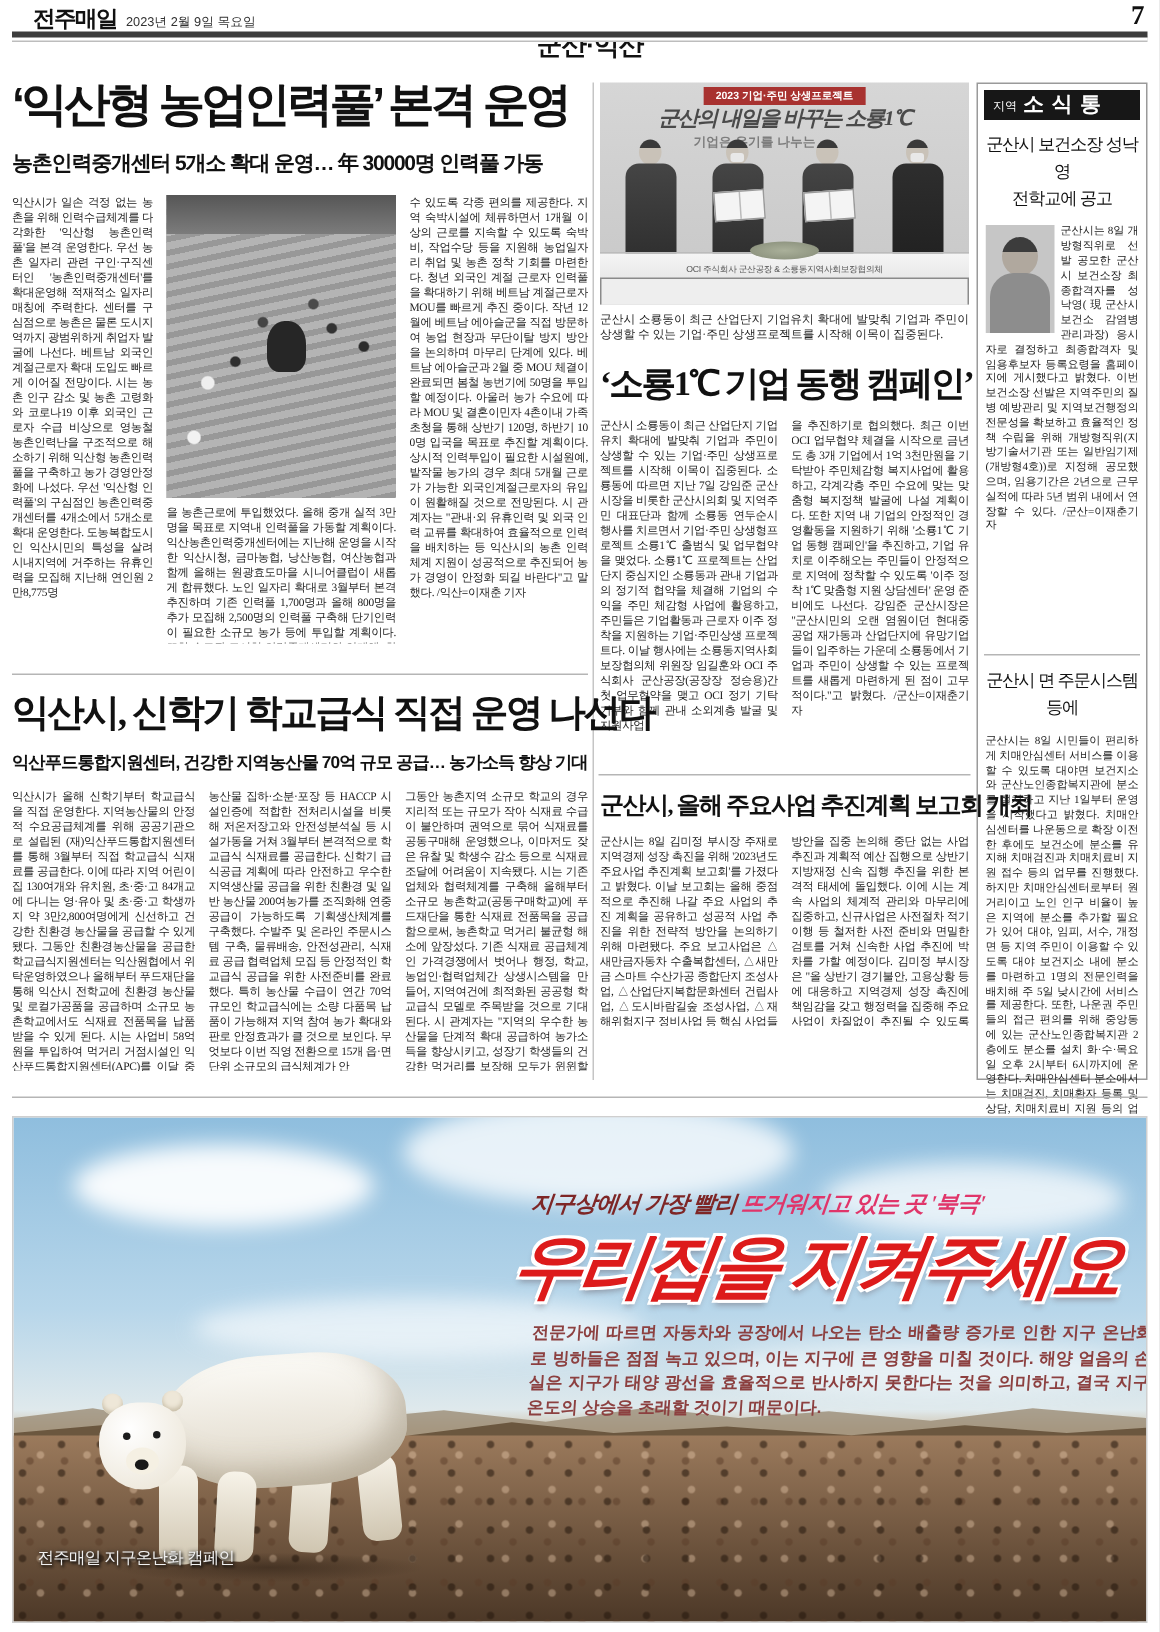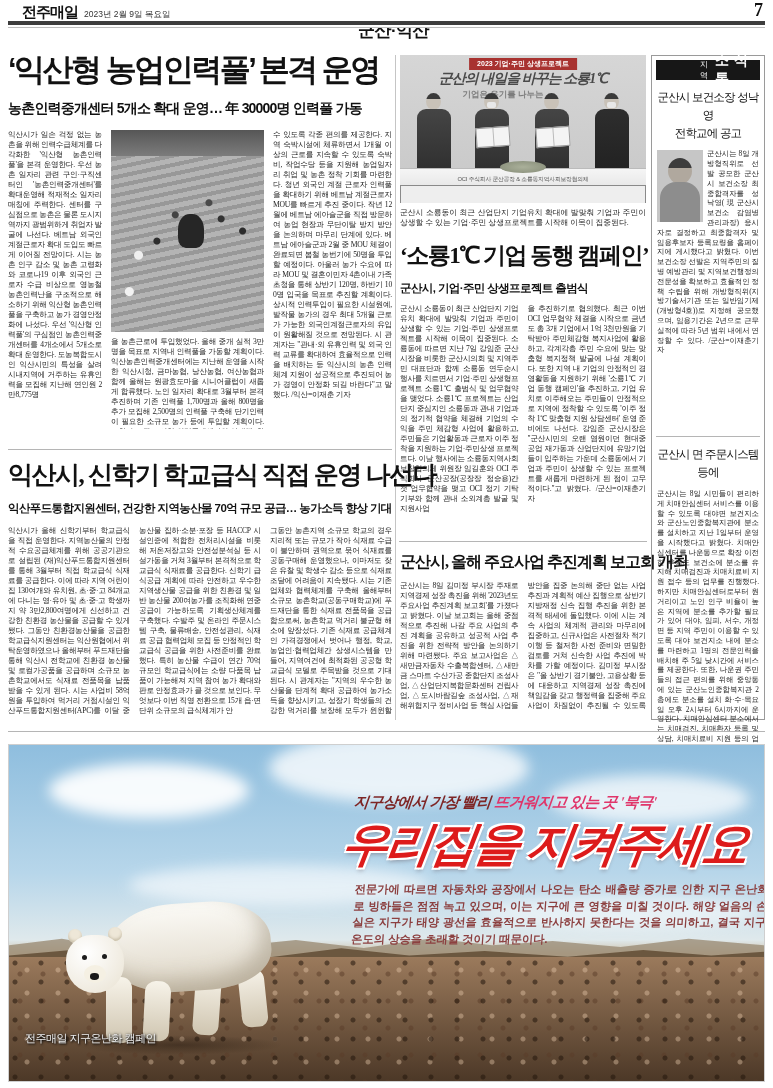--- a/index.html
+++ b/index.html
@@ -90,21 +90,21 @@
   .a4-head{font-size:25px;font-weight:900;letter-spacing:-1.5px;white-space:nowrap;}
   .a4-sub{margin-top:10px;font-size:11.5px;font-weight:700;letter-spacing:-0.6px;}
   .a4-body{margin-top:10px;display:flex;gap:9px;height:188px;}
   .a4-body>div{flex:1;height:188px;}
 
   
   .sb{position:absolute;left:651px;top:55px;width:114px;height:665px;border:1px solid #9a9a9a;
       box-sizing:border-box;padding:5px;}
   .sb-header{display:flex;align-items:center;gap:4px;background:#171717;color:#fff;height:20px;
              padding:0 6px;margin:-1px -1px 0 -1px;}
-  .sb-region{font-size:8px;margin-left:38px;}
+  .sb-region{font-size:8px;}
   .sb-title{font-size:14px;font-weight:900;letter-spacing:5px;}
   .sb-item-title{margin-top:9px;text-align:center;font-size:11.5px;font-weight:400;line-height:1.55;letter-spacing:-0.8px;}
   .sb-body{margin-top:7px;font-size:7.4px;line-height:9.8px;text-align:justify;word-break:break-all;color:#1a1a1a;overflow:hidden;}
   .sb-photo{float:left;width:46px;height:72px;margin:1px 4px 2px 0;background:#c6c6c6;position:relative;overflow:hidden;}
   .sb-photo::before{content:"";position:absolute;left:11px;top:8px;width:24px;height:26px;border-radius:50%;
                     background:linear-gradient(#3c3c3c 0 38%, #b0a89e 38%);}
   .sb-photo::after{content:"";position:absolute;left:3px;top:32px;width:40px;height:40px;border-radius:40% 40% 0 0;
                    background:#8d8d8d;}
   .sb-div{height:1px;background:#b5b5b5;margin:9px -1px;}
 
@@ -202,21 +202,20 @@
       <div class="mou-table">
         <div class="mou-flower"></div>
         <div class="mou-t1 sans">OCI 주식회사 군산공장 &amp; 소룡동지역사회보장협의체</div>
         <div class="mou-t2 sans">기업·주민 상생프로젝트, 소룡1℃ 업무협약 체결</div>
       </div>
     </div>
     <div class="mou-caption">군산시 소룡동이 최근 산업단지 기업유치 확대에 발맞춰 기업과 주민이 상생할 수 있는 기업·주민 상생프로젝트를 시작해 이목이 집중된다.</div>
 
     <div class="a2">
       <div class="a2-head">‘소룡1℃ 기업 동행 캠페인’</div>
-      <div class="a2-sub sans">군산시, 기업·주민 상생프로젝트 출범식</div>
       <div class="a2-body">
         <div class="bodytext">군산시 소룡동이 최근 산업단지 기업유치 확대에 발맞춰 기업과 주민이 상생할 수 있는 기업·주민 상생프로젝트를 시작해 이목이 집중된다. 소룡동에 따르면 지난 7일 강임준 군산시장을 비롯한 군산시의회 및 지역주민 대표단과 함께 소룡동 연두순시 행사를 치르면서 기업·주민 상생형프로젝트 소룡1℃ 출범식 및 업무협약을 맺었다. 소룡1℃ 프로젝트는 산업단지 중심지인 소룡동과 관내 기업과의 정기적 협약을 체결해 기업의 수익을 주민 체감형 사업에 활용하고, 주민들은 기업활동과 근로자 이주 정착을 지원하는 기업·주민상생 프로젝트다. 이날 행사에는 소룡동지역사회보장협의체 위원장 임길훈와 OCI 주식회사 군산공장(공장장 정승용)간 첫 업무협약을 맺고 OCI 정기 기탁 기부와 함께 관내 소외계층 발굴 및 지원사업</div>
         <div class="bodytext">을 추진하기로 협의했다. 최근 이번 OCI 업무협약 체결을 시작으로 금년도 총 3개 기업에서 1억 3천만원을 기탁받아 주민체감형 복지사업에 활용하고, 각계각층 주민 수요에 맞는 맞춤형 복지정책 발굴에 나설 계획이다. 또한 지역 내 기업의 안정적인 경영활동을 지원하기 위해 '소룡1℃ 기업 동행 캠페인'을 추진하고, 기업 유치로 이주해오는 주민들이 안정적으로 지역에 정착할 수 있도록 '이주 정착 1℃ 맞춤형 지원 상담센터' 운영 준비에도 나선다. 강임준 군산시장은 "군산시민의 오랜 염원이던 현대중공업 재가동과 산업단지에 유망기업들이 입주하는 가운데 소룡동에서 기업과 주민이 상생할 수 있는 프로젝트를 새롭게 마련하게 된 점이 고무적이다."고 밝혔다.  /군산=이재춘기자</div>
       </div>
     </div>
 
     <div class="sb-div"></div>
 
     <div class="a3">
       <div class="a3-head">군산시, 올해 주요사업 추진계획 보고회 개최</div>

